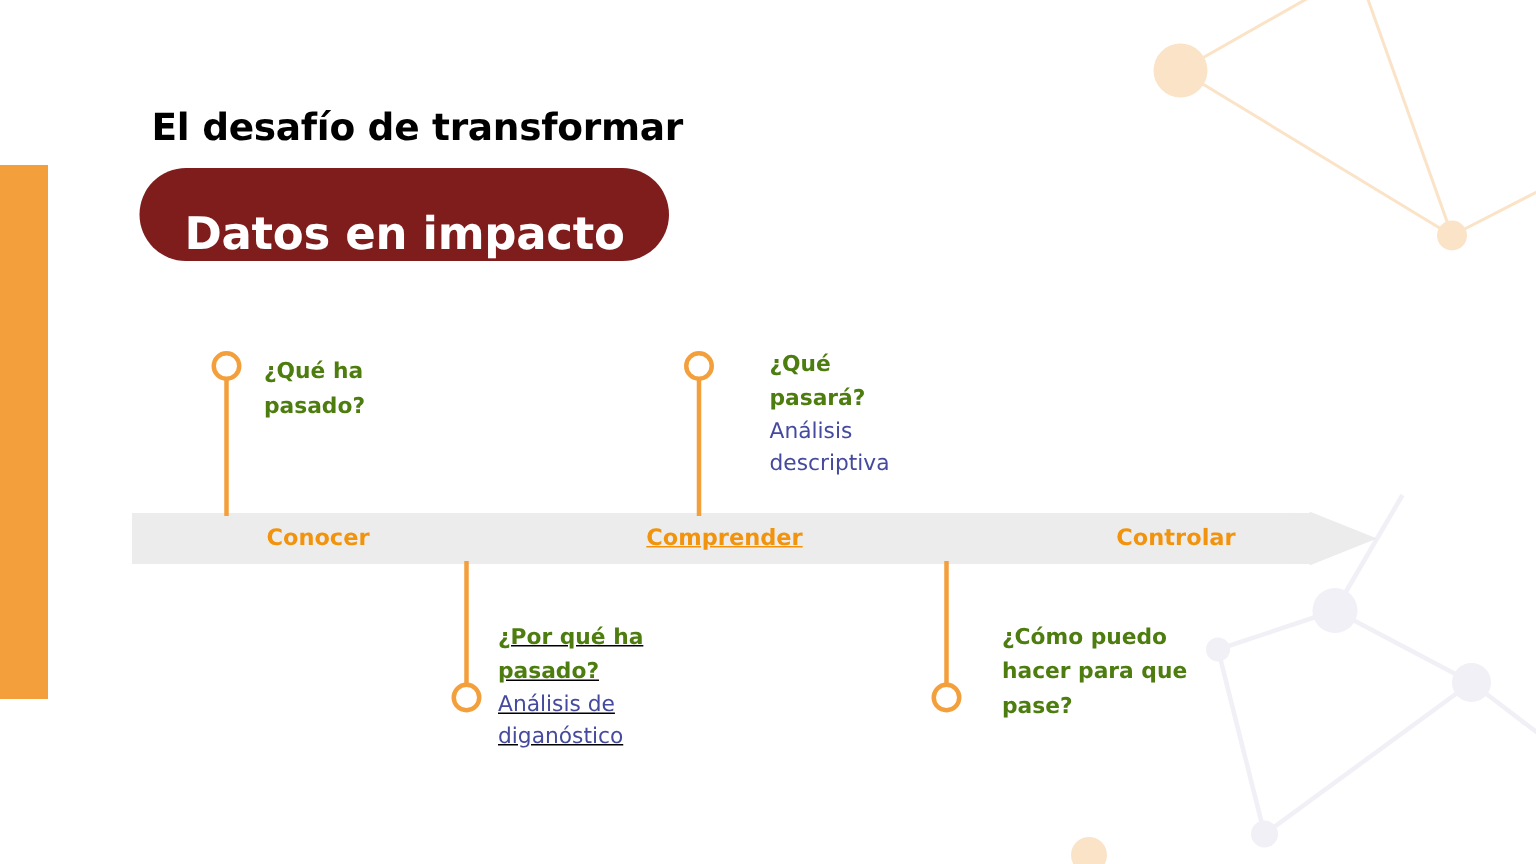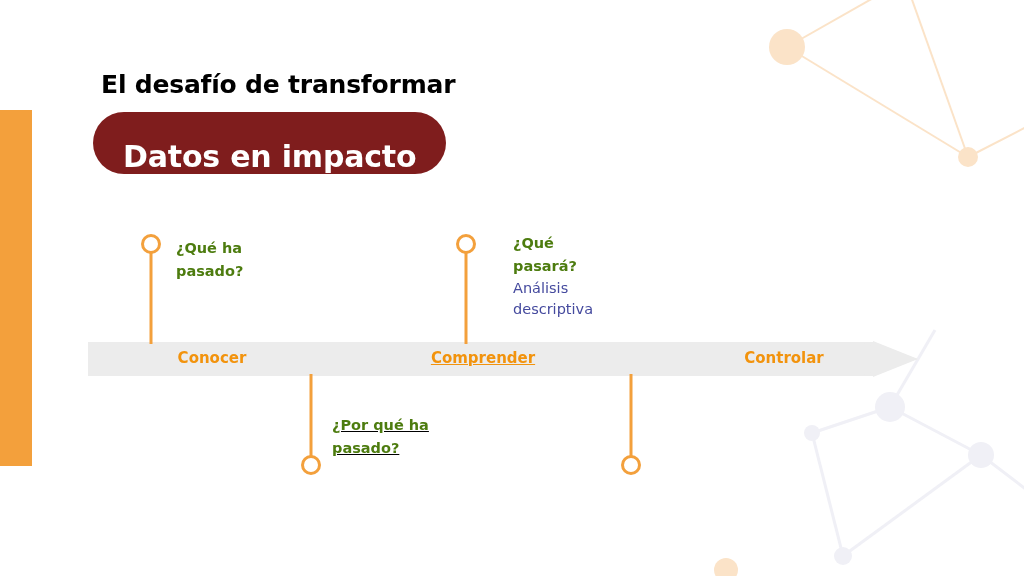--- a/index.html
+++ b/index.html
@@ -170,25 +170,27 @@
 <div class="stem" style="left:151px; top:248px; height:96px;"></div>
 <div class="node" style="left:151px; top:234px;"></div>
 <div class="callout" style="left:176px; top:237px;">
   <div class="callout-title">¿Qué ha pasado?</div>
 </div>
 
 <div class="stem" style="left:311px; top:374px; height:90px;"></div>
 <div class="node" style="left:311px; top:455px;"></div>
 <div class="callout" style="left:332px; top:414px;text-decoration:underline;">
   <div class="callout-title">¿Por qué ha pasado?</div>
+  <div class="callout-sub">Análisis de diganóstico</div>
 </div>
 
 <div class="stem" style="left:466px; top:248px; height:96px;"></div>
 <div class="node" style="left:466px; top:234px;"></div>
 <div class="callout" style="left:513px; top:232px; width:100px;">
   <div class="callout-title">¿Qué pasará?</div>
   <div class="callout-sub">Análisis descriptiva</div>
 </div>
 
 <div class="stem" style="left:631px; top:374px; height:90px;"></div>
 <div class="node" style="left:631px; top:455px;"></div>
 <div class="callout" style="left:668px; top:414px; width:128px;">
+  <div class="callout-title">¿Cómo puedo hacer para que pase?</div>
 </div>
 
 </body></html>

